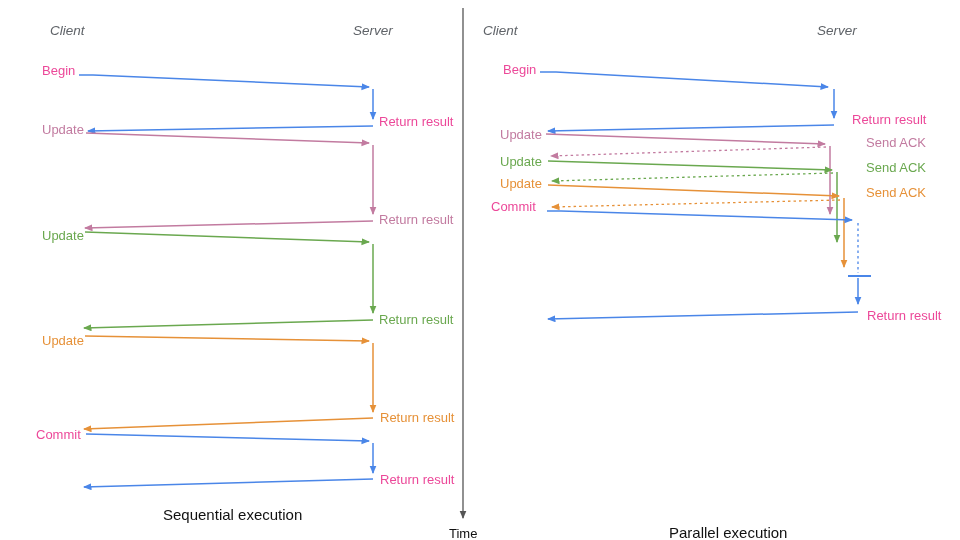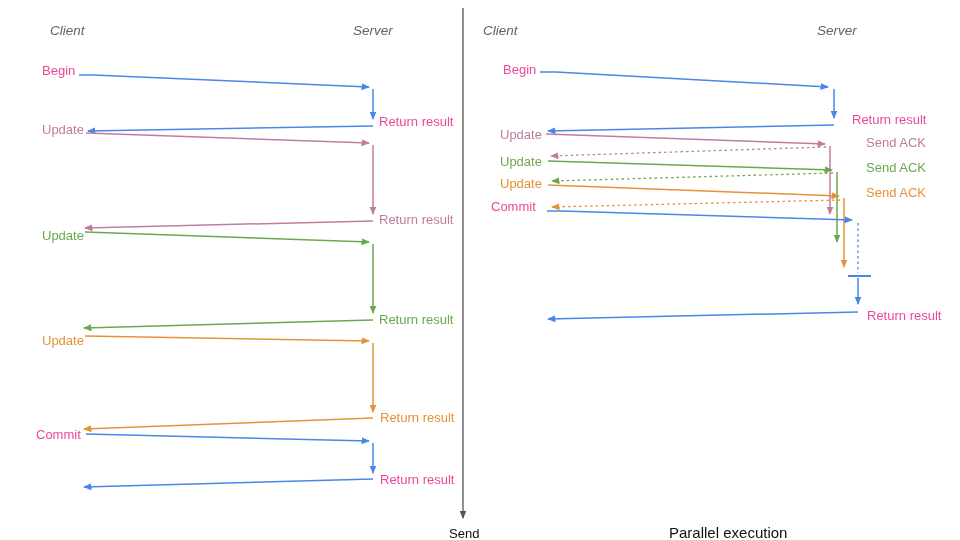--- a/index.html
+++ b/index.html
@@ -95,20 +95,21 @@
 
   <div class="lbl green" style="left:42px;top:229px">Update</div>
   <div class="lbl green" style="left:379px;top:313px">Return result</div>
 
   <div class="lbl orange" style="left:42px;top:334px">Update</div>
   <div class="lbl orange" style="left:380px;top:411px">Return result</div>
 
   <div class="lbl blue" style="left:36px;top:428px">Commit</div>
   <div class="lbl blue" style="left:380px;top:473px">Return result</div>
 
+  <div class="ptitle" style="left:163px;top:506px">Sequential execution</div>
 
   <div class="hdr" style="left:483px;top:23px">Client</div>
   <div class="hdr" style="left:817px;top:23px">Server</div>
 
   <div class="lbl blue" style="left:503px;top:63px">Begin</div>
   <div class="lbl blue" style="left:852px;top:113px">Return result</div>
 
   <div class="lbl pink" style="left:500px;top:128px">Update</div>
   <div class="lbl pink" style="left:866px;top:136px">Send ACK</div>
 
@@ -116,15 +117,15 @@
   <div class="lbl green" style="left:866px;top:161px">Send ACK</div>
 
   <div class="lbl orange" style="left:500px;top:177px">Update</div>
   <div class="lbl orange" style="left:866px;top:186px">Send ACK</div>
 
   <div class="lbl blue" style="left:491px;top:200px">Commit</div>
   <div class="lbl blue" style="left:867px;top:309px">Return result</div>
 
   <div class="ptitle" style="left:669px;top:524px">Parallel execution</div>
 
-  <div class="time" style="left:449px;top:526px">Send</div>
+  <div class="time" style="left:449px;top:526px">Time</div>
 
 </div>
 
 </body></html>

